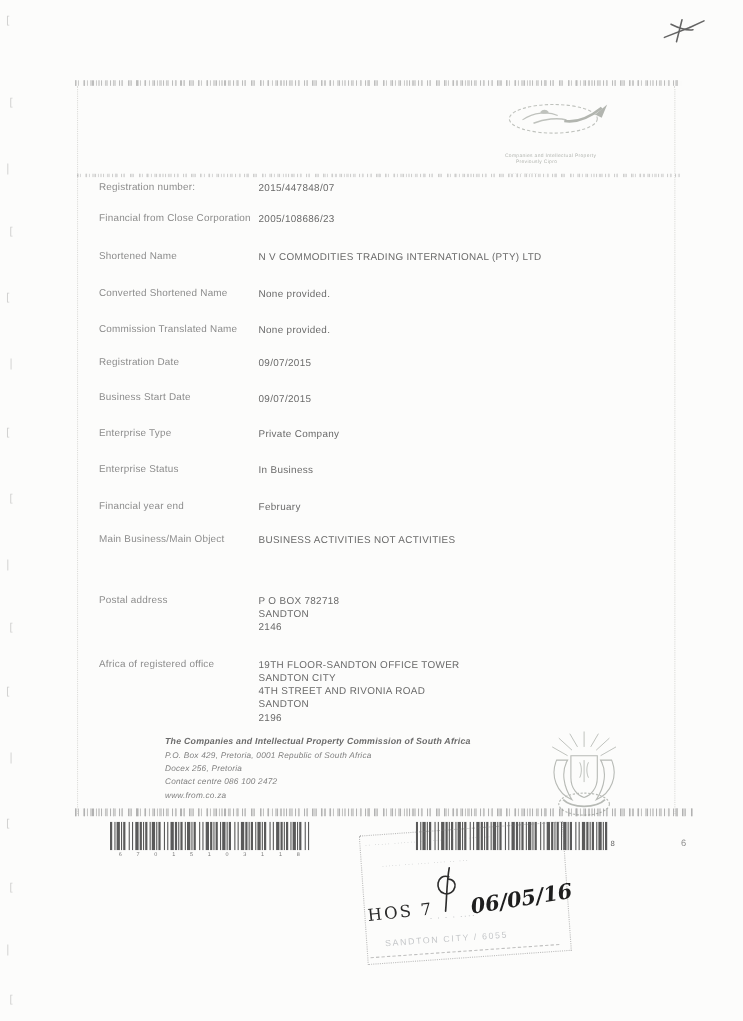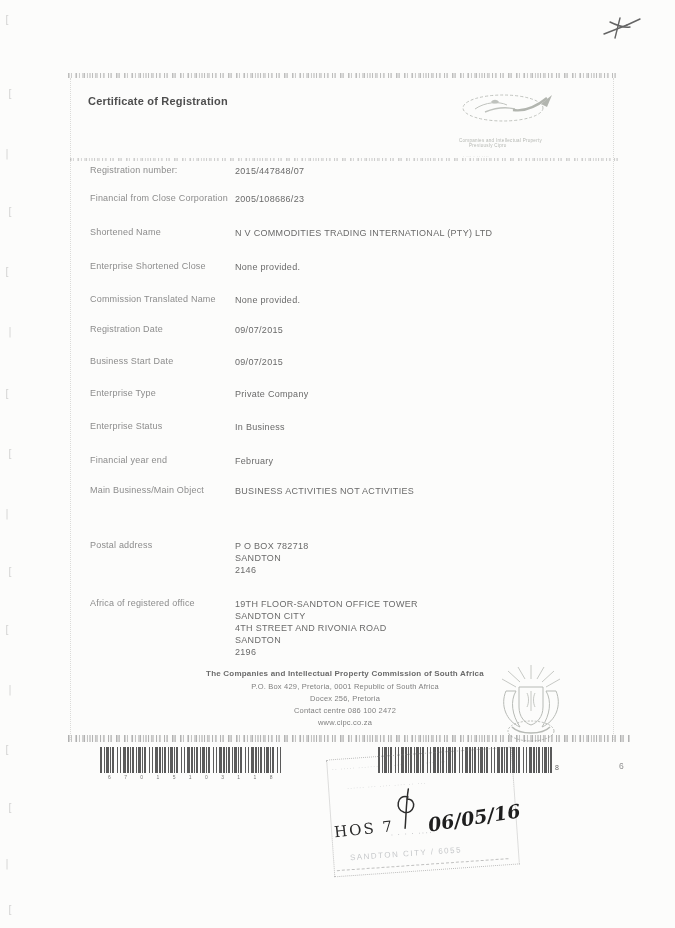--- a/index.html
+++ b/index.html
@@ -34,21 +34,21 @@
 
   
   .logo-caption { font-size:4.5px; color:#8b8f88; opacity:.65; letter-spacing:.3px; }
 
   
   .row { position:absolute; left:90px; width:520px; font-size:9px; }
   .row .lbl { position:absolute; left:0; top:0; width:140px; color:#8c8c8c; letter-spacing:.2px; }
   .row .val { position:absolute; left:145px; top:0; width:370px; color:#6a6a6a; white-space:pre-line; line-height:12px; letter-spacing:.3px; }
 
   
-  .footer-line { position:absolute; left:150px; width:390px; text-align:center; color:#808080; font-size:7.5px; letter-spacing:.2px; }
+  .footer-line { position:absolute; left:150px; width:390px; text-align:left; color:#808080; font-size:7.5px; letter-spacing:.2px;font-style:italic; }
   .footer-org { font-weight:bold; font-size:8px; color:#6b6b6b; }
 
   
   .barcode svg { display:block; }
   .bc-digits { font-size:5px; color:#555; letter-spacing:6px; opacity:.8; }
 
   
   .stamp-box {
     left:330px; top:753px; width:186px; height:118px;
     transform:rotate(-4deg);
@@ -90,21 +90,20 @@
 </svg>
 
 <div class="abs edge-dotted-v" style="left:70px;top:78px;height:662px;"></div>
 <div class="abs edge-dotted-v" style="left:613px;top:78px;height:662px;"></div>
 
 <div class="abs noise-strip" style="left:68px;top:73px;width:552px;height:5px;"></div>
 <div class="abs noise-strip" style="left:70px;top:158px;width:548px;height:3px;opacity:.4;"></div>
 <div class="abs noise-strip" style="left:68px;top:735px;width:562px;height:7px;opacity:.65;"></div>
 
 <div class="abs cert-header">
-  <div style="margin-top:1px;">Certificate of Registration</div>
 </div>
 
 <div class="abs" style="left:455px;top:88px;width:130px;height:72px;">
   <svg width="112" height="42" viewBox="0 0 112 42" style="opacity:.55;">
     <g stroke="#8f948c" fill="none" stroke-width="1">
       <ellipse cx="48" cy="20" rx="40" ry="13" stroke-dasharray="3 2"></ellipse>
       <path d="M20 21 C30 14, 44 13, 52 17"></path>
       <path d="M30 24 C40 20, 52 19, 60 21" stroke-width="1.4"></path>
       <path d="M58 22 C70 24, 82 18, 92 10" stroke="#767c72" stroke-width="2.4"></path>
       <path d="M86 16 L97 7 L92 19 Z" fill="#767c72" stroke="none"></path>
@@ -123,21 +122,21 @@
     </div>
     <div class="row" style="top: 193px;">
       <span class="lbl">Financial from Close Corporation</span>
       <span class="val">2005/108686/23</span>
     </div>
     <div class="row" style="top: 227px;">
       <span class="lbl">Shortened Name</span>
       <span class="val">N V COMMODITIES TRADING INTERNATIONAL (PTY) LTD</span>
     </div>
     <div class="row" style="top: 261px;">
-      <span class="lbl">Enterprise Shortened Close</span>
+      <span class="lbl">Converted Shortened Name</span>
       <span class="val">None provided.</span>
     </div>
     <div class="row" style="top: 294px;">
       <span class="lbl">Commission Translated Name</span>
       <span class="val">None provided.</span>
     </div>
     <div class="row" style="top: 324px;">
       <span class="lbl">Registration Date</span>
       <span class="val">09/07/2015</span>
     </div>
@@ -174,21 +173,21 @@
 4TH STREET AND RIVONIA ROAD
 SANDTON
 2196</span>
     </div>
   </div>
 
 <div class="abs footer-line footer-org" style="top:669px;">The Companies and Intellectual Property Commission of South Africa</div>
 <div class="abs footer-line" style="top:682px;">P.O. Box 429, Pretoria, 0001 Republic of South Africa</div>
 <div class="abs footer-line" style="top:694px;">Docex 256, Pretoria</div>
 <div class="abs footer-line" style="top:706px;">Contact centre  086 100 2472</div>
-<div class="abs footer-line" style="top:718px;">www.cipc.co.za</div>
+<div class="abs footer-line" style="top:718px;">www.from.co.za</div>
 
 <svg class="abs" style="left:492px;top:661px;" width="78" height="86" viewBox="0 0 78 86">
   <g stroke="#8a8f88" fill="none" stroke-width="1" opacity=".6">
     <g stroke-width=".8">
       <path d="M39 18 L39 4"></path>
         <path d="M33 18 L26 6"></path>
         <path d="M45 18 L52 6"></path>
       <path d="M28 21 L16 10"></path>
         <path d="M50 21 L62 10"></path>
       <path d="M24 26 L10 18"></path>

